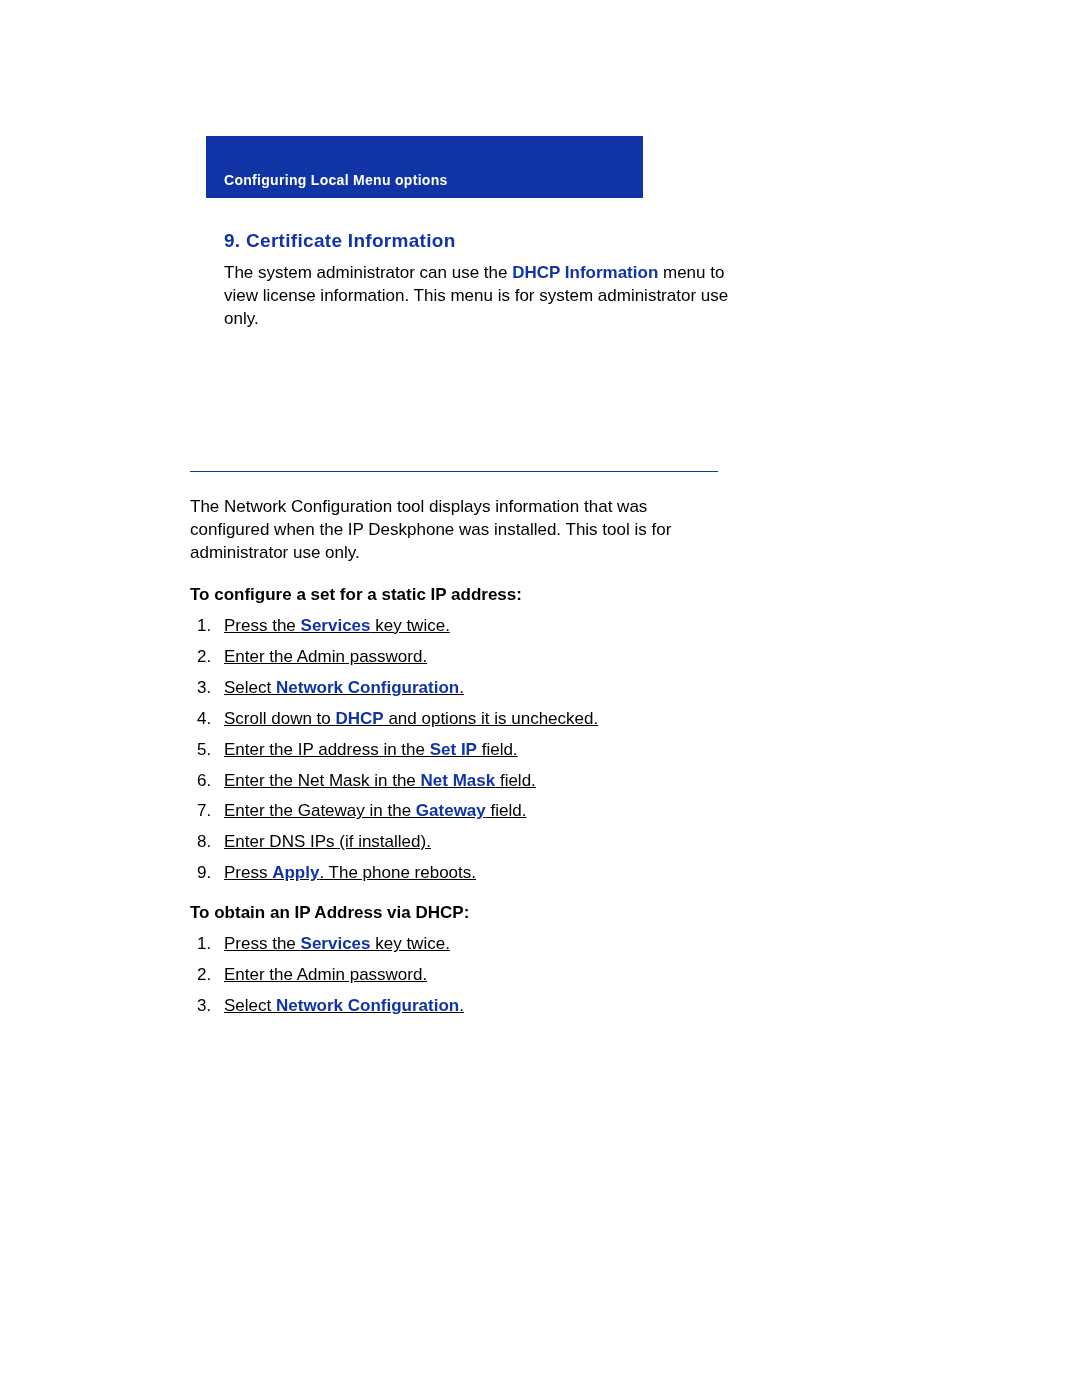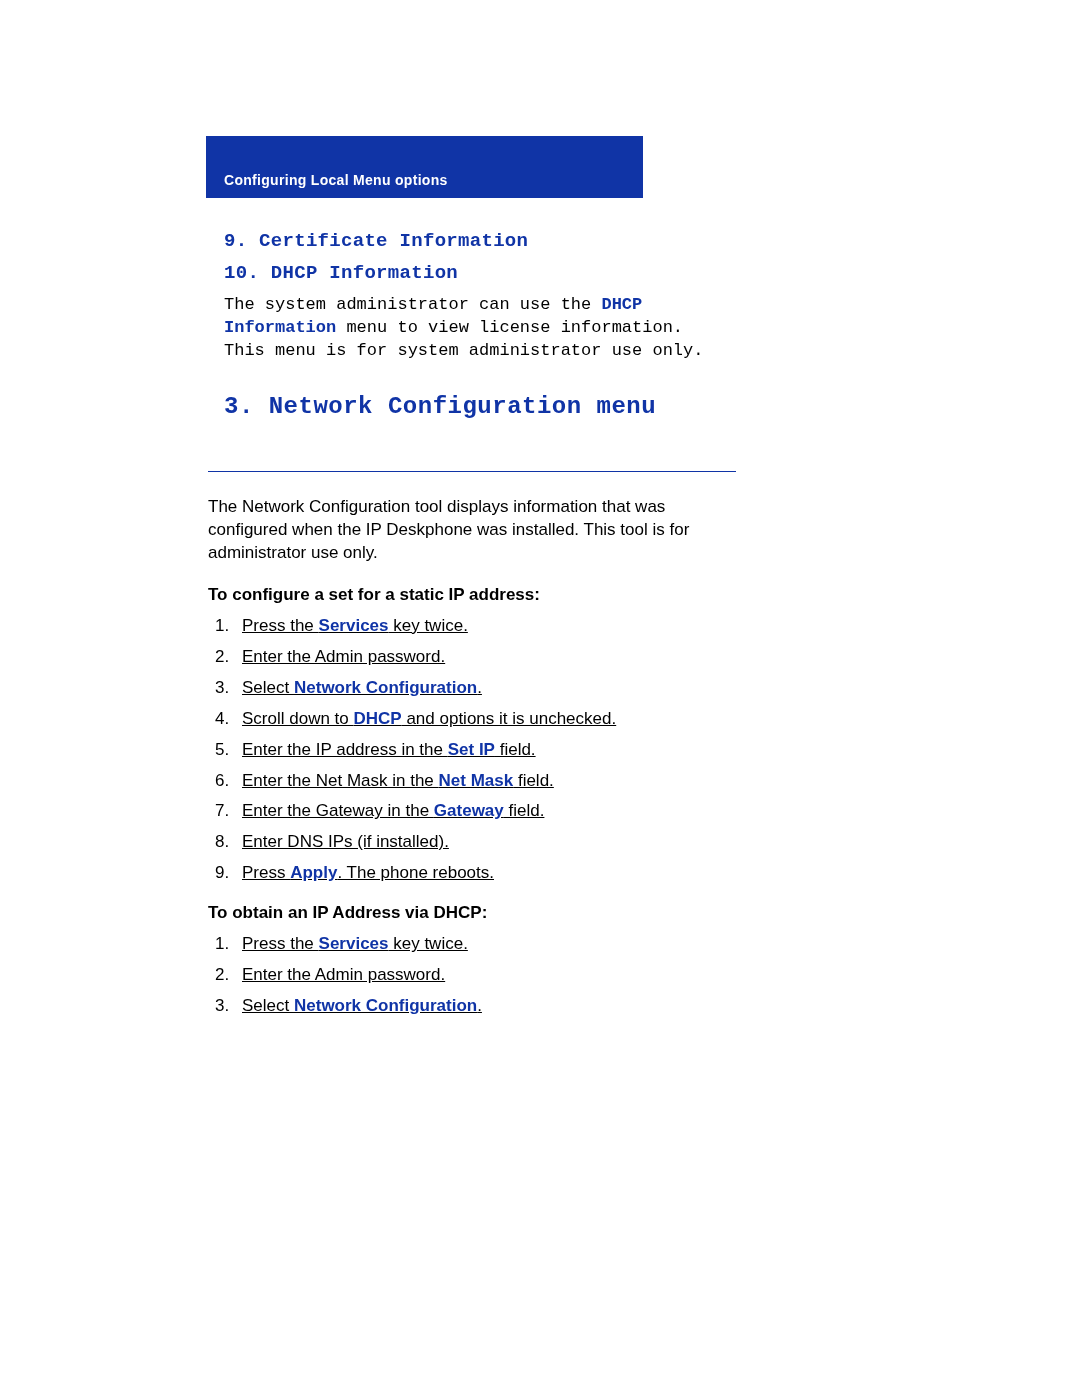--- a/index.html
+++ b/index.html
@@ -32,21 +32,20 @@
     align-items: flex-end;
     padding-bottom: 10px;
     box-sizing: border-box;
     letter-spacing: 0.3px;
   }
   .content {
     position: absolute;
     left: 224px;
     top: 222px;
     width: 510px;
-    font-family: Liberation Mono, monospace;
   }
   h3.sub {
     color: #1034a6;
     font-size: 19px;
     margin: 8px 0 10px 0;
     letter-spacing: 0.3px;
   }
   p.body {
     margin: 0 0 20px 0;
     line-height: 1.35;
@@ -91,43 +90,41 @@
     color: #fff;
     font-weight: bold;
     font-size: 13px;
     display: flex;
     align-items: center;
     justify-content: center;
     letter-spacing: 1px;
   }
   .content-wide {
     position: absolute;
-    left: 208px;
+    left: 190px;
     top: 467px;
     width: 528px;
   }
 </style>
 </head>
 <body>
 
 <div class="page">
 
   <div class="header-bar">
     <span>Configuring Local Menu options</span>
   </div>
 
   <div class="content">
     <h3 class="sub">9. Certificate Information</h3>
 
-    <h3 class="sub">10. DHCP Information</h3>
     <p class="body">
       <span>The system administrator can use the </span><span class="blue-inline">DHCP Information</span><span> menu to view license information. This menu is for system administrator use only.</span>
     </p>
 
-    <h2 class="section">3. Network Configuration menu</h2>
   </div>
 
   <div class="content-wide">
     <hr class="section-rule">
 
     <p class="body">The Network Configuration tool displays information that was configured when the IP Deskphone was installed. This tool is for administrator use only.</p>
 
     <p class="bold-lead">To configure a set for a static IP address:</p>
     <ol class="steps">
       <li><span>Press the </span><span class="blue-inline">Services</span><span> key twice.</span></li>

